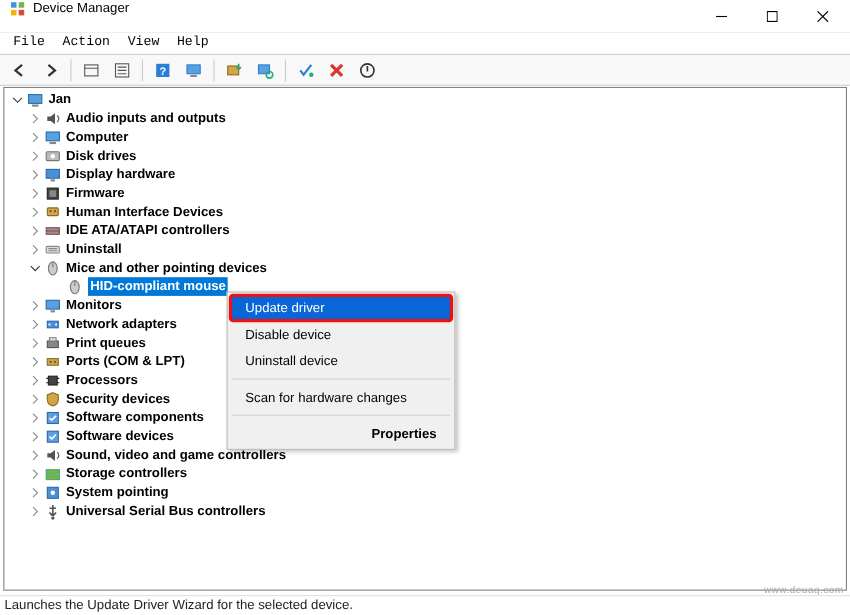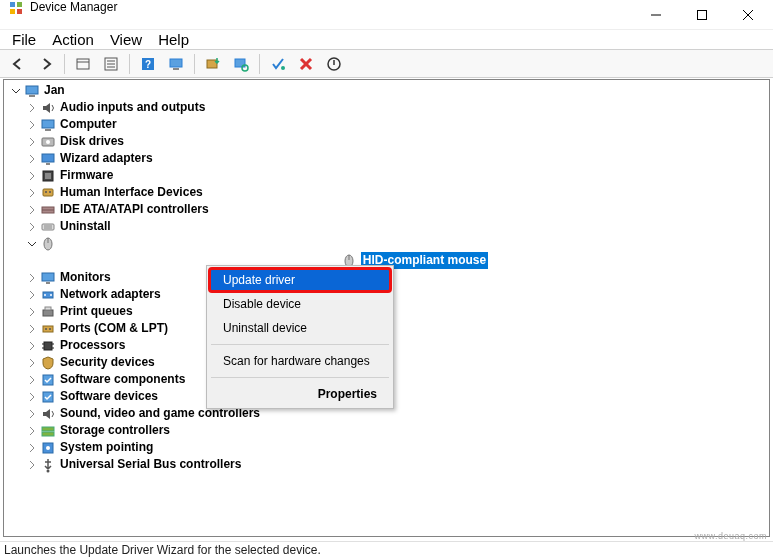--- a/index.html
+++ b/index.html
@@ -25,22 +25,23 @@
 .titlebar .spacer { flex: 1; }
 .winbtn {
   width: 46px; height: 30px;
   display: flex; align-items: center; justify-content: center;
   color: #000;
 }
 .menubar {
   height: 20px;
   display: flex; align-items: flex-start;
   padding: 0 4px;
-  font-size: 15px;
+  font-size: 12px;
   border-bottom: 1px solid #d0d0d0;
+  font-family: Liberation Mono, monospace;
 }
 .menuitem { padding: 1px 8px; }
 .toolbar {
   height: 28px;
   display: flex; align-items: center;
   padding: 2px 6px;
   gap: 4px;
   border-bottom: 1px solid #d0d0d0;
   background: #f8f8f8;
 }
@@ -59,26 +60,26 @@
   padding: 2px 0;
   font-weight: bold;
 }
 .node { display: flex; align-items: center; height: 17px; line-height: 17px; white-space: nowrap; }
 .chev { width: 16px; display: flex; align-items: center; justify-content: center; color: #666; font-size: 10px; }
 .chev.blank { width: 16px; }
 .nicon { width: 16px; height: 16px; margin-right: 4px; display: inline-flex; align-items: center; justify-content: center; }
 .nlabel { padding-right: 4px; }
 .node.indent0 { padding-left: 4px; }
 .node.indent1 { padding-left: 20px; }
-.node.indent2 { padding-left: 40px; justify-content: center; }
+.node.indent2 { padding-left: 40px; }
 .node.sel .nlabel { background: #0078d7; color: #fff; padding: 0 2px; }
 .ctxmenu {
   position: absolute;
   left: 206px; top: 265px;
-  width: 188px;
+  width: 208px;
   background: #f0f0f0;
   border: 1px solid #bcbcbc;
   box-shadow: 2px 2px 4px rgba(0,0,0,0.25);
   padding: 2px;
   font-size: 12px;
 }
 .ctxitem { padding: 5px 14px; }
 .ctxitem.hl {
   background: #0a66d6;
   color: #fff;
@@ -281,21 +282,21 @@
         <svg width="10" height="10">
           <path d="M3 1 L7 5 L3 9" fill="none" stroke="#888"></path>
         </svg>
       </span>
       <span class="nicon">
         <svg width="16" height="16" viewBox="0 0 16 16">
           <rect x="2" y="3" width="12" height="8" fill="#4a90d9" stroke="#2a6aa8"></rect>
           <rect x="6" y="12" width="4" height="2" fill="#888"></rect>
         </svg>
       </span>
-      <span class="nlabel">Wizard adapters</span>
+      <span class="nlabel">Display hardware</span>
     </div>
     <div class="node indent1">
       <span class="chev">
         <svg width="10" height="10">
           <path d="M3 1 L7 5 L3 9" fill="none" stroke="#888"></path>
         </svg>
       </span>
       <span class="nicon">
         <svg width="16" height="16" viewBox="0 0 16 16">
           <rect x="3" y="3" width="10" height="10" fill="#444" stroke="#222"></rect>
@@ -353,20 +354,21 @@
         <svg width="10" height="10">
           <path d="M1 3 L5 7 L9 3" fill="none" stroke="#333"></path>
         </svg>
       </span>
       <span class="nicon">
         <svg width="16" height="16" viewBox="0 0 16 16">
           <ellipse cx="8" cy="8" rx="4" ry="6" fill="#ccc" stroke="#777"></ellipse>
           <line x1="8" y1="2" x2="8" y2="7" stroke="#777"></line>
         </svg>
       </span>
+      <span class="nlabel">Mice and other pointing devices</span>
     </div>
     <div class="node indent2 sel">
       <span class="chev blank"></span>
       <span class="nicon">
         <svg width="16" height="16" viewBox="0 0 16 16">
           <ellipse cx="8" cy="8" rx="4" ry="6" fill="#ccc" stroke="#777"></ellipse>
           <line x1="8" y1="2" x2="8" y2="7" stroke="#777"></line>
         </svg>
       </span>
       <span class="nlabel">HID-compliant mouse</span>

